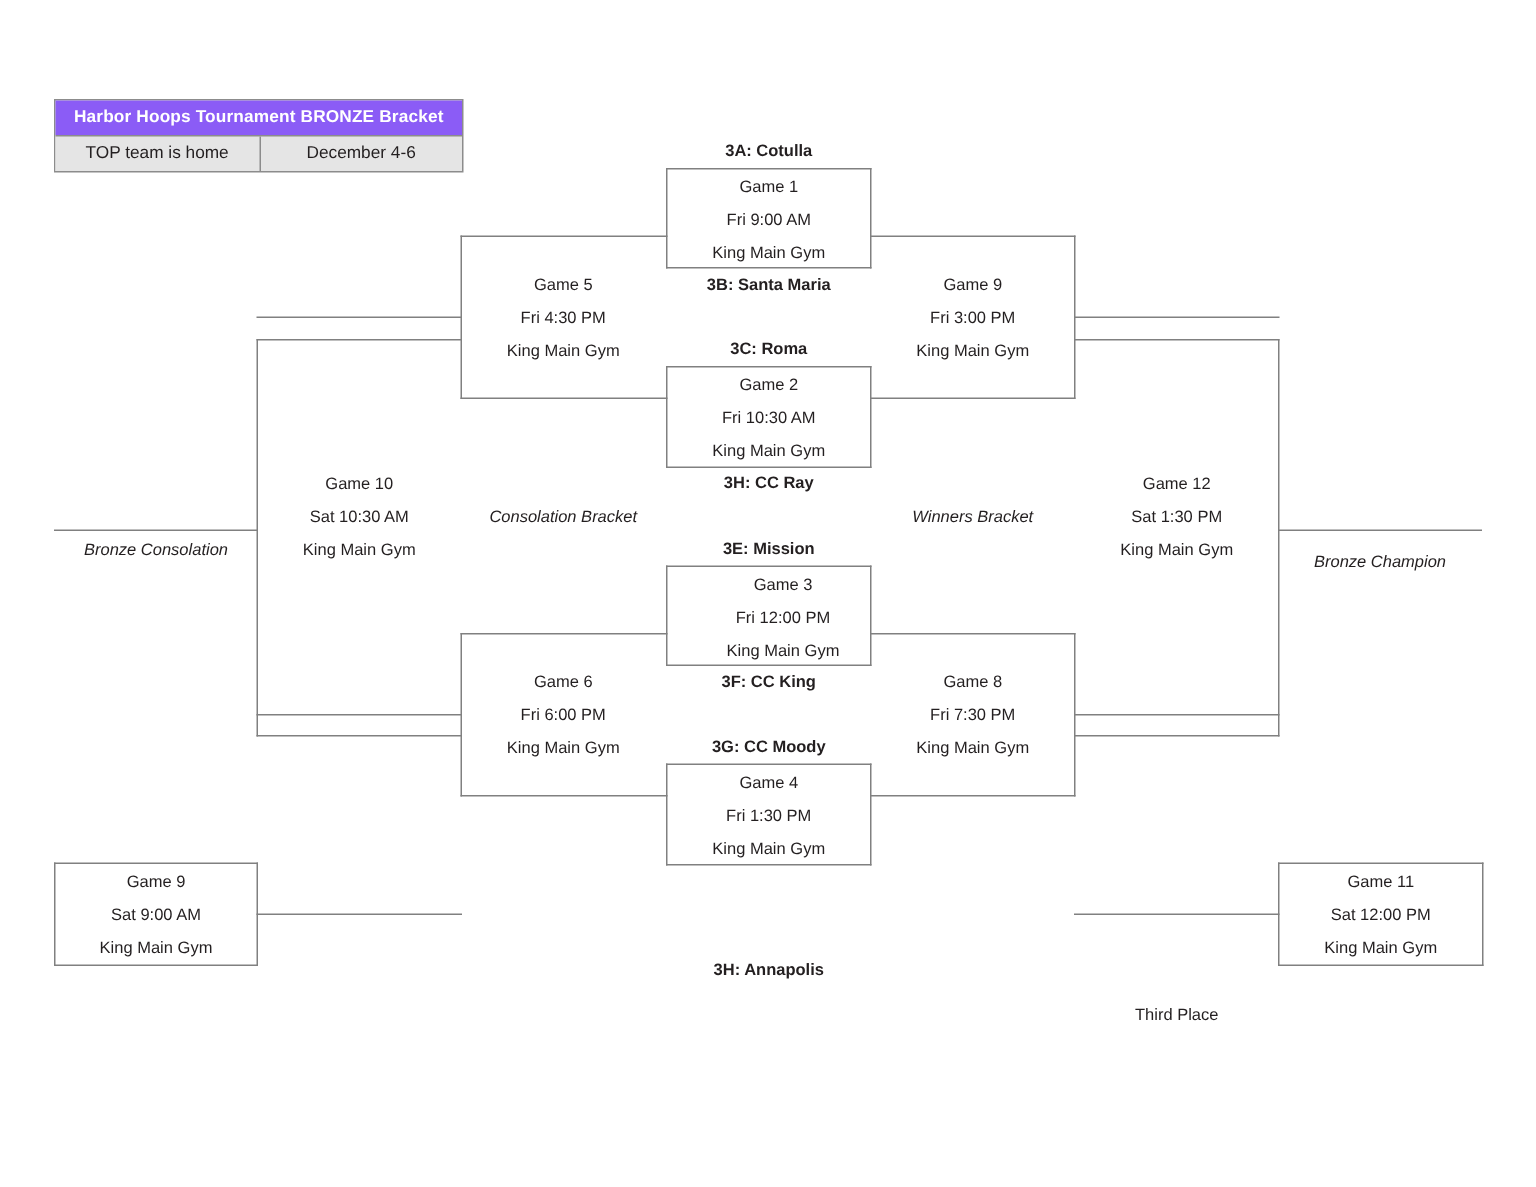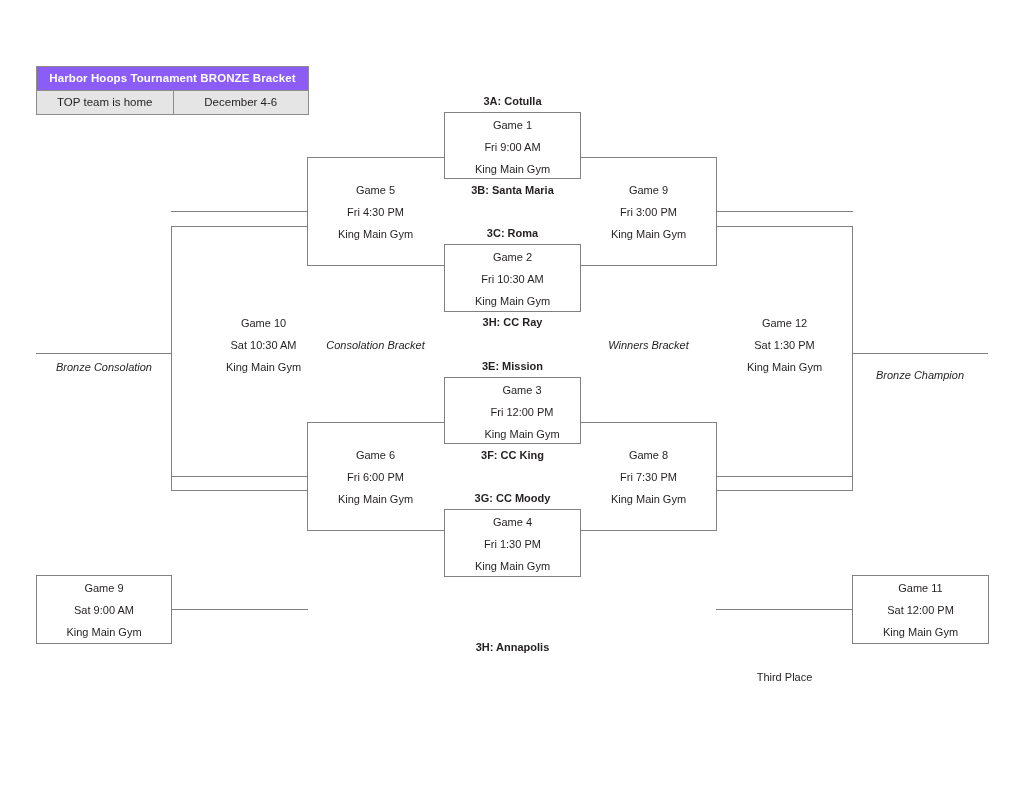--- a/index.html
+++ b/index.html
@@ -240,21 +240,21 @@
     <span class="row">Fri 7:30 PM</span>
     <span class="row">King Main Gym</span>
   </div>
 
   <div class="game" style="left:36px; top:577px; width:136px;">
     <span class="row">Game 9</span>
     <span class="row">Sat 9:00 AM</span>
     <span class="row">King Main Gym</span>
   </div>
 
-  <div class="game" style="left:171px; top:312px; width:137px;margin-left:24px;">
+  <div class="game" style="left:171px; top:312px; width:137px;">
     <span class="row">Game 10</span>
     <span class="row">Sat 10:30 AM</span>
     <span class="row">King Main Gym</span>
   </div>
 
   <div class="game" style="left:852px; top:577px; width:137px;">
     <span class="row">Game 11</span>
     <span class="row">Sat 12:00 PM</span>
     <span class="row">King Main Gym</span>
   </div>

